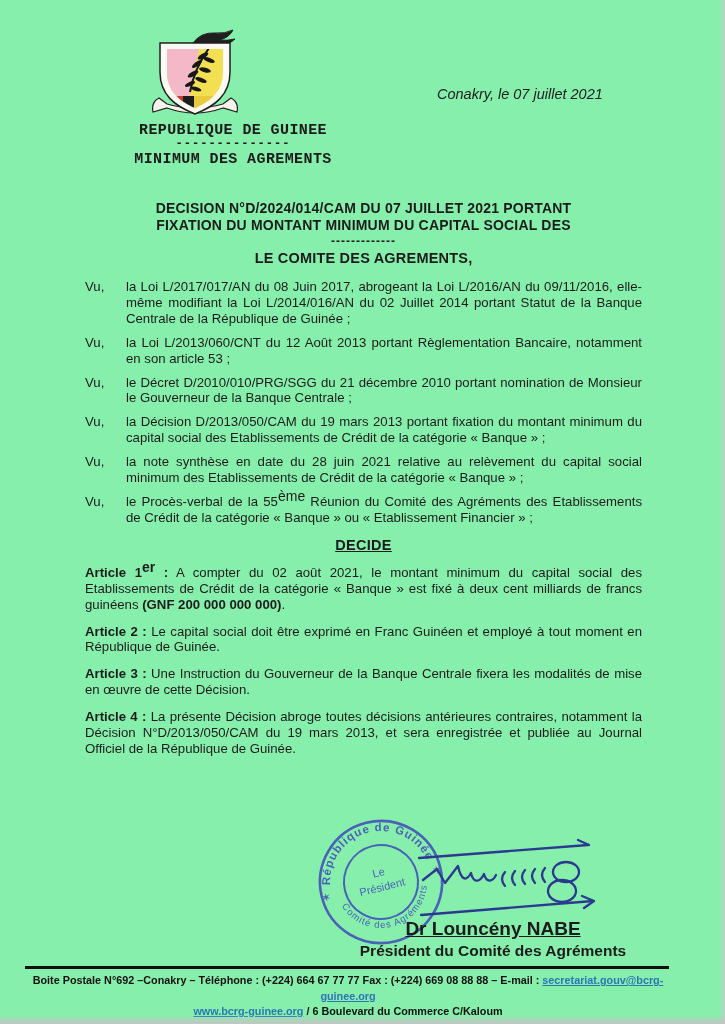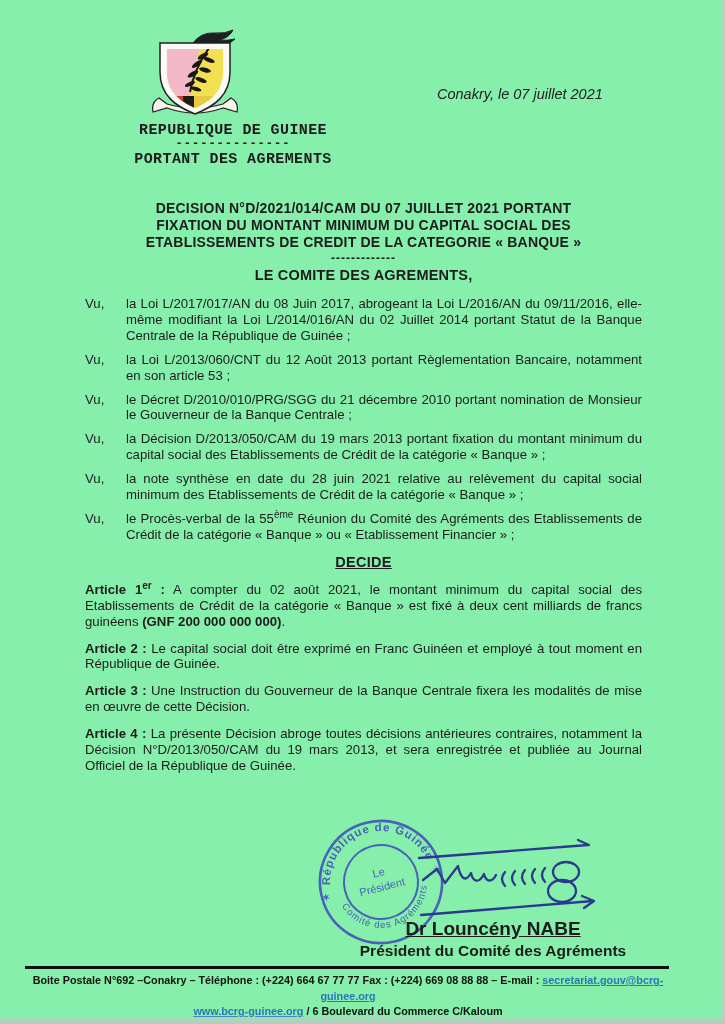--- a/index.html
+++ b/index.html
@@ -36,21 +36,21 @@
   .vu-list { margin-top:13px; }
   .vu-item { display:flex; margin-bottom:8px; }
   .vu-label { width:41px; flex:0 0 41px; font-size:13.2px; line-height:15.9px; }
   .vu-text { flex:1; font-size:13.2px; line-height:15.9px; text-align:justify; }
 
   .decide-heading { text-align:center; font-weight:bold; font-size:14.5px; text-decoration:underline; margin:11px 0 12px 0; letter-spacing:.3px; }
 
   .article { font-size:13.2px; line-height:15.9px; text-align:justify; margin-bottom:11px; }
   .article-label { font-weight:bold; }
   .bold { font-weight:bold; }
-  sup.sp { font-size:10px; vertical-align:super; line-height:0; }
+  sup.sp { font-size:14px; vertical-align:super; line-height:0; }
 
   
   .stamp { position:absolute; left:308px; top:812px; width:146px; height:140px; transform:rotate(-14deg); opacity:.92; }
   .signature-svg { position:absolute; left:405px; top:828px; width:200px; height:95px; }
   .sign-text { position:absolute; left:337px; top:918px; width:312px; text-align:center; }
   .sign-name { font-weight:bold; font-size:19px; text-decoration:underline; }
   .sign-role { font-weight:bold; font-size:15.5px; margin-top:2px; }
 
   
   .footer-rule { position:absolute; left:25px; top:966px; width:644px; height:3px; background:#111; }
@@ -96,28 +96,27 @@
         </g>
       </g>
     </svg>
   </div>
 
   <div class="date-line">Conakry, le 07 juillet 2021</div>
 
   <div class="org-block">
     <div class="org-republic">REPUBLIQUE DE GUINEE</div>
     <div class="org-dashes">--------------</div>
-    <div class="org-committee">PORTANT DES AGREMENTS</div>
+    <div class="org-committee">MINIMUM DES AGREMENTS</div>
   </div>
 
   <div class="content">
     <div class="doc-title">
-      <div>DECISION N°D/2021/014/CAM DU 07 JUILLET 2021 PORTANT</div>
+      <div>DECISION N°D/2024/014/CAM DU 07 JUILLET 2021 PORTANT</div>
       <div>FIXATION DU MONTANT MINIMUM DU CAPITAL SOCIAL DES</div>
-      <div>ETABLISSEMENTS DE CREDIT DE LA CATEGORIE « BANQUE »</div>
     </div>
     <div class="title-dashes">-------------</div>
     <div class="subtitle">LE COMITE DES AGREMENTS,</div>
 
     <div class="vu-list">
       <div class="vu-item">
         <div class="vu-label">Vu,</div>
         <div class="vu-text">la Loi L/2017/017/AN du 08 Juin 2017, abrogeant la Loi L/2016/AN du 09/11/2016, elle-même modifiant la Loi L/2014/016/AN du 02 Juillet 2014 portant Statut de la Banque Centrale de la République de Guinée ;</div>
       </div>
       <div class="vu-item">

